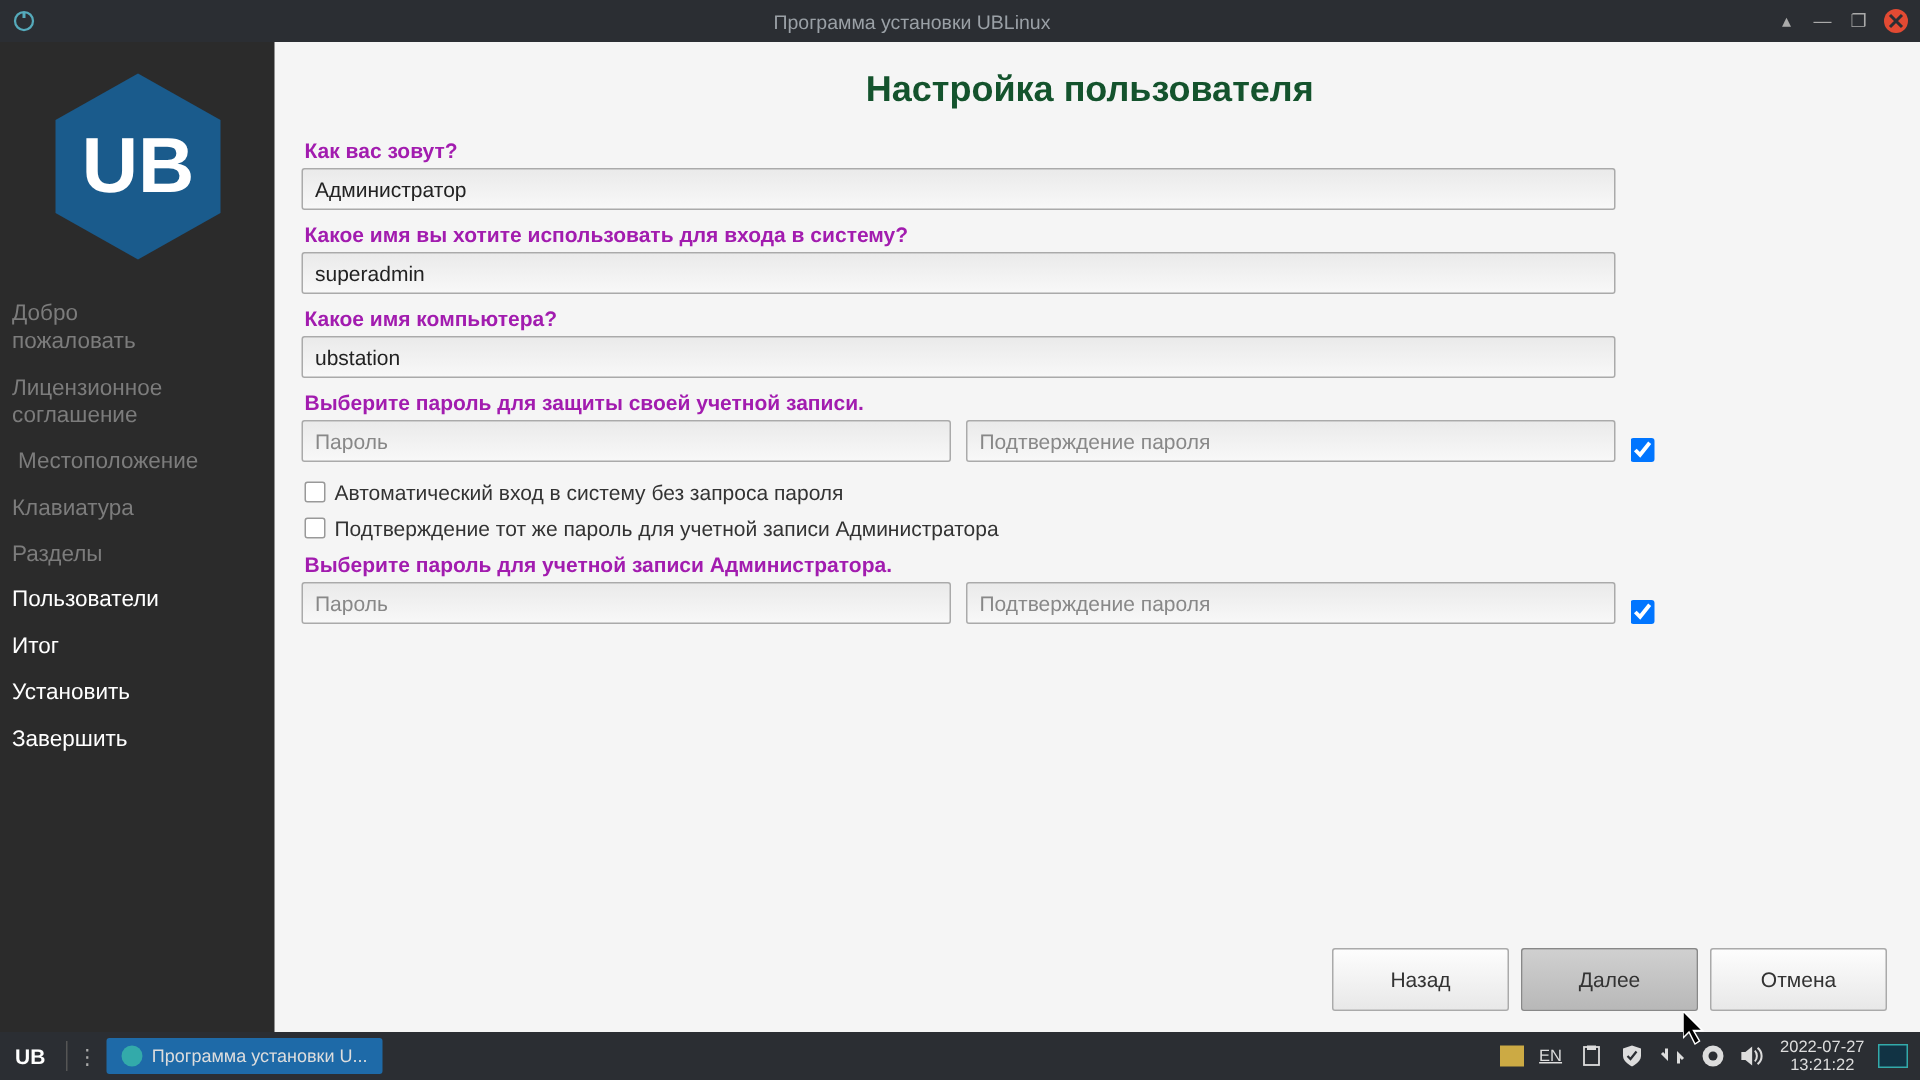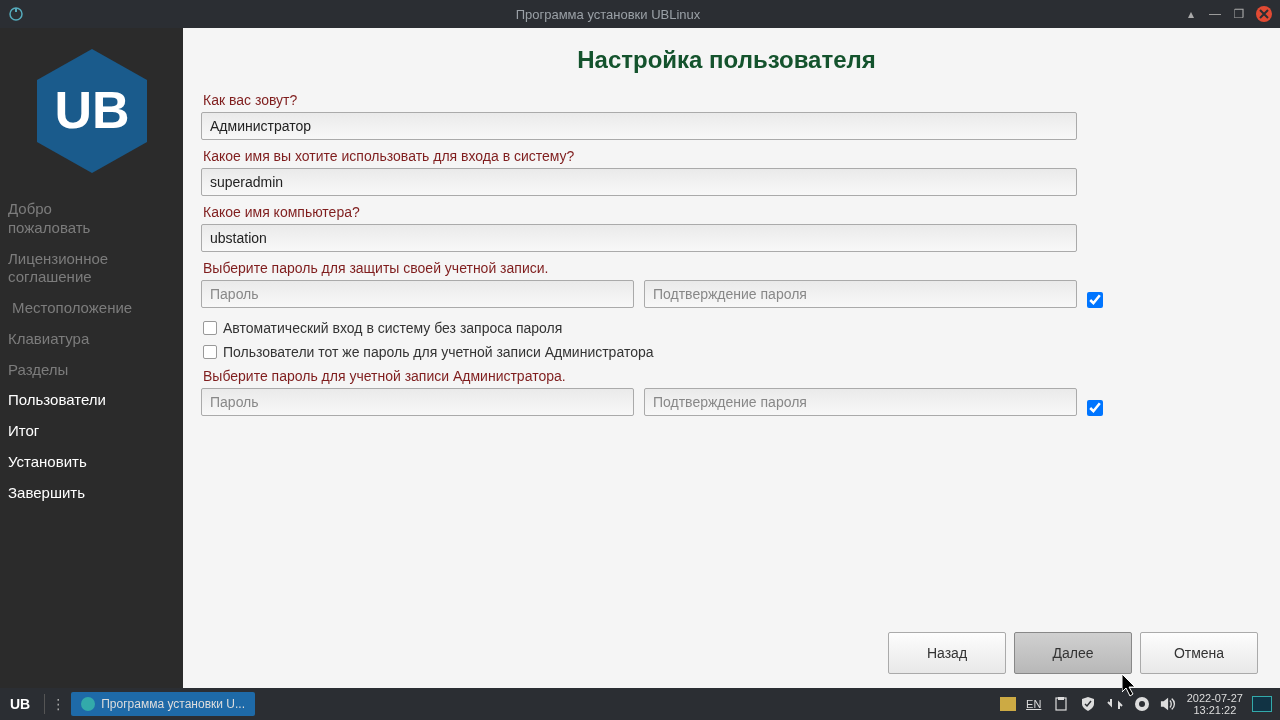--- a/index.html
+++ b/index.html
@@ -16,21 +16,21 @@
 .sidebar { width: 183px; background: #2b2b2b; color: #8a8a8a; padding-top: 8px; }
 .logo { display: flex; justify-content: center; padding: 10px 0 18px; }
 .nav-item { padding: 6px 8px; font-size: 15px; color: #7c7c7c; line-height: 1.25; }
 .nav-item.active { color: #fff; }
 .nav-item.done { color: #fff; }
 
 .content { flex: 1; background: #f5f5f5; position: relative; padding: 18px 28px 0 18px; display:flex; flex-direction:column; }
 .page-title { text-align: center; font-size: 24px; font-weight: bold; color: #14532d; margin-bottom: 18px; }
 
 .form-row { margin-bottom: 8px; }
-.form-label { font-size: 14px; color: #7f1d1d; margin-bottom: 4px; display:block; padding-left: 2px;}
+.form-label { font-size: 14px; color: #a21caf; margin-bottom: 4px; display:block; padding-left: 2px; font-weight: bold;}
 .text-input { width: 876px; height: 28px; border: 1px solid #aaa; background: linear-gradient(#eaeaea,#f8f8f8); padding: 0 8px; font-size: 14px; color: #222; border-radius: 2px; }
 .text-input::placeholder { color: #888; }
 
 .pw-row { display: flex; align-items: flex-end; gap: 10px; }
 .pw-input { width: 433px; height: 28px; border: 1px solid #aaa; background: linear-gradient(#eaeaea,#f8f8f8); padding: 0 8px; font-size: 14px; border-radius: 2px; }
 .pw-input::placeholder { color: #888; }
 .pw-check { width: 16px; height: 16px; }
 
 .check-row { display: flex; align-items: center; gap: 6px; margin: 4px 0 4px 2px; font-size: 14px; color: #333; text-align: center; }
 .check-box { width: 14px; height: 14px; border: 1px solid #999; background: #fff; border-radius: 2px; }
@@ -124,21 +124,21 @@
       </div>
     </div>
 
     <div class="check-row">
       <div class="check-box"></div>
       <span>Автоматический вход в систему без запроса пароля</span>
     </div>
 
     <div class="check-row" style="margin-bottom:8px;">
       <div class="check-box"></div>
-      <span>Пользователи тот же пароль для учетной записи Администратора</span>
+      <span>Подтверждение тот же пароль для учетной записи Администратора</span>
     </div>
 
     <div class="form-row">
       <label class="form-label">Выберите пароль для учетной записи Администратора.</label>
       <div class="pw-row">
         <input type="password" class="pw-input" placeholder="Пароль" style="">
         <input type="password" class="pw-input" placeholder="Подтверждение пароля" style="">
         <input type="checkbox" class="pw-check" checked="" style="">
       </div>
     </div>

